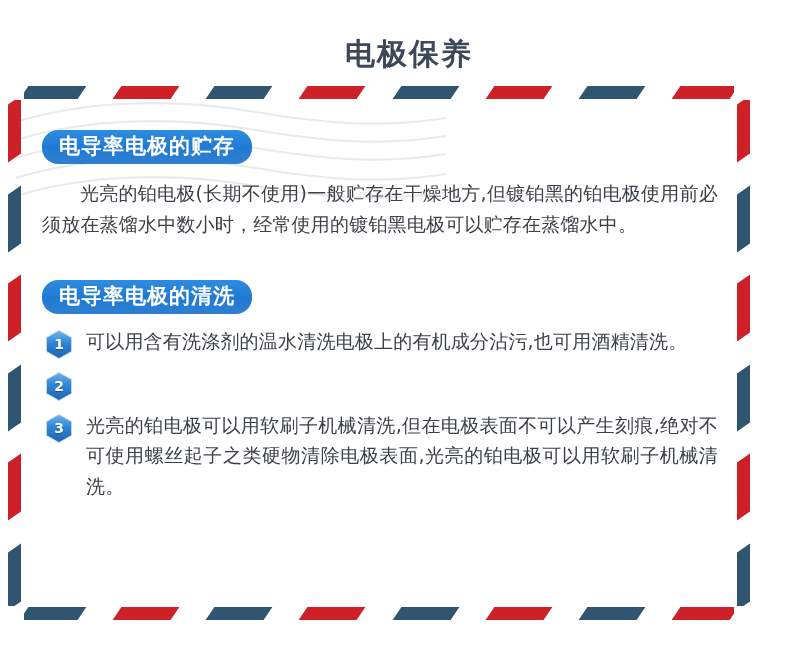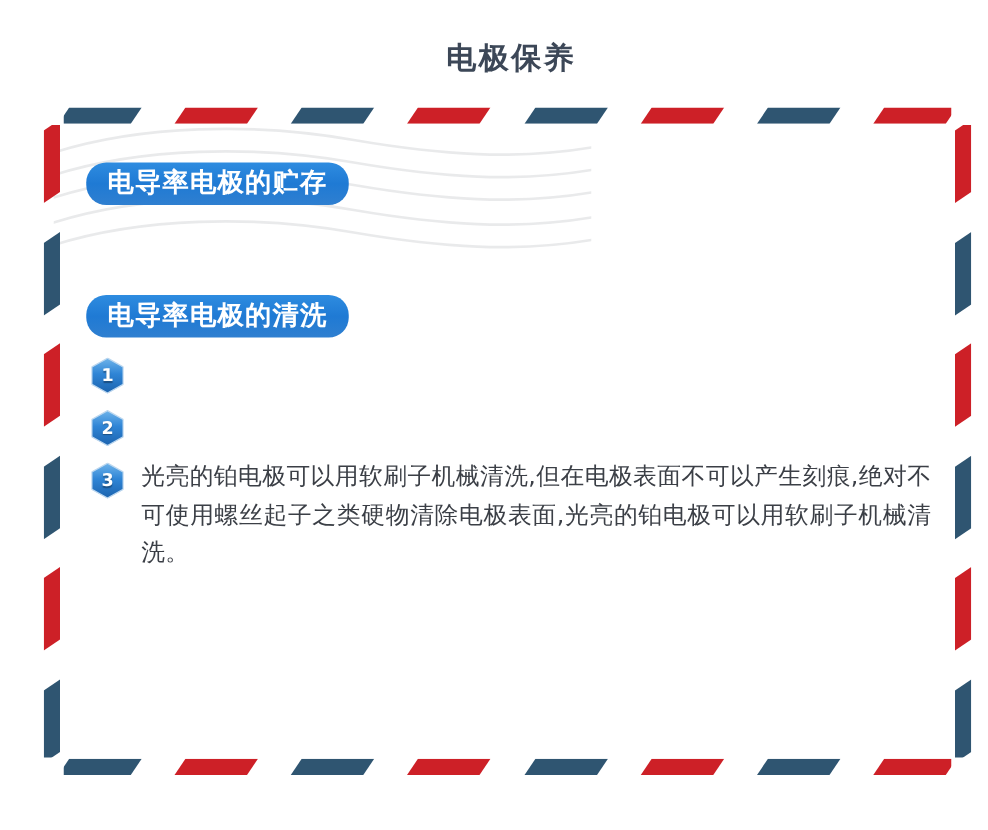--- a/index.html
+++ b/index.html
@@ -12,33 +12,33 @@
     background: #ffffff;
     font-family: "DejaVu Sans", "Liberation Sans", sans-serif;
     overflow: hidden;
     position: relative;
   }
 
   
   .page-title {
     text-align: center;
     color: #3c4757;
-    font-size: 24px;
+    font-size: 30px;
     font-weight: bold;
     letter-spacing: 2px;
     padding-top: 16px;
     line-height: 1.2;
     user-select: none;
     margin-left: 28px;
   }
 
   
   .frame {
     position: absolute;
-    left: 33px;
+    left: 6px;
     top: 84px;
     width: 746px;
     height: 538px;
     box-sizing: border-box;
   }
 
   
   .border-h, .border-v {
     position: absolute;
     overflow: hidden;
@@ -102,21 +102,21 @@
   .body-text {
     color: #3b3f46;
     font-size: 19px;
     line-height: 1.62;
     margin: 14px 0 0 0;
     text-align: justify;
     letter-spacing: .2px;
   }
   .body-text.indent { text-indent: 2em; }
 
-  .section-cleaning { margin-top: 72px; }
+  .section-cleaning { margin-top: 40px; }
 
   .list { margin-top: 12px; }
   .list-item {
     display: flex;
     align-items: flex-start;
     margin-bottom: 9px;
   }
   .badge {
     flex: 0 0 auto;
     width: 26px;
@@ -201,20 +201,21 @@
     <span class="dash-v dash-red"></span>
     <span class="dash-v dash-blue"></span>
     <span class="dash-v dash-red"></span>
     <span class="dash-v dash-blue"></span>
   </div>
 
   <div class="content">
 
     <div class="section">
       <div class="pill">电导率电极的贮存</div>
+      <p class="body-text indent">光亮的铂电极(长期不使用)一般贮存在干燥地方,但镀铂黑的铂电极使用前必须放在蒸馏水中数小时，经常使用的镀铂黑电极可以贮存在蒸馏水中。</p>
     </div>
 
     <div class="section section-cleaning">
       <div class="pill">电导率电极的清洗</div>
 
       <div class="list">
 
         <div class="list-item">
           <span class="badge">
             <svg width="26" height="29" viewBox="0 0 26 29">
@@ -222,20 +223,21 @@
                 <linearGradient id="hexg1" x1="0" y1="0" x2="0" y2="1">
                   <stop offset="0%" stop-color="#6fb4ea"></stop>
                   <stop offset="45%" stop-color="#2f85d6"></stop>
                   <stop offset="100%" stop-color="#1c63ae"></stop>
                 </linearGradient>
               </defs>
               <polygon points="13,0.5 25.5,7.5 25.5,21.5 13,28.5 0.5,21.5 0.5,7.5" fill="url(#hexg1)" stroke="#bcd7ef" stroke-width="1"></polygon>
             </svg>
             <span class="num">1</span>
           </span>
+          <span class="item-text">可以用含有洗涤剂的温水清洗电极上的有机成分沾污,也可用酒精清洗。</span>
         </div>
 
         <div class="list-item">
           <span class="badge">
             <svg width="26" height="29" viewBox="0 0 26 29">
               <polygon points="13,0.5 25.5,7.5 25.5,21.5 13,28.5 0.5,21.5 0.5,7.5" fill="url(#hexg1)" stroke="#bcd7ef" stroke-width="1"></polygon>
             </svg>
             <span class="num">2</span>
           </span>
         </div>

